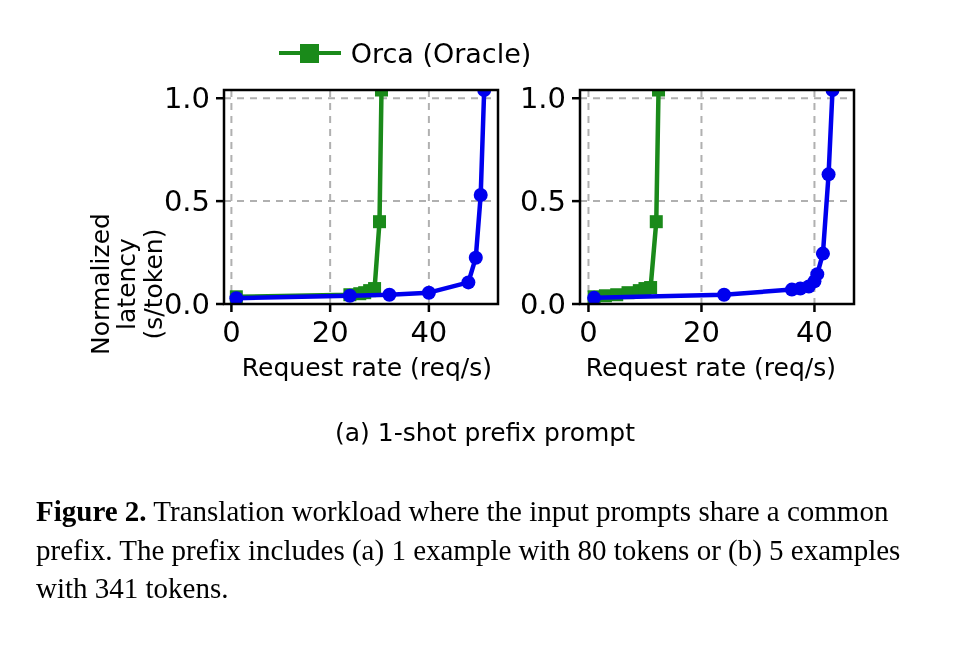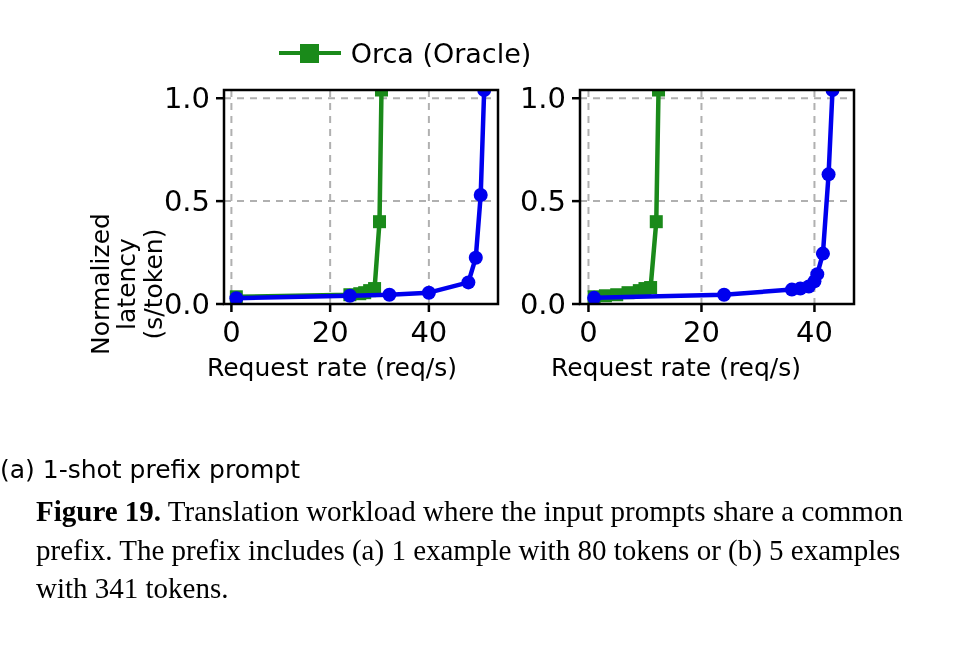--- a/index.html
+++ b/index.html
@@ -98,36 +98,35 @@
   }
   #panel-a { left: 150px; }
   #panel-b { left: 506px; }
 
   .plot-svg { display: block; }
 
   .xlabel {
     position: absolute;
     top: 275px;
     width: 320px;
-    text-align: center;
+    text-align: right;
     font-size: 25px;
   }
   #panel-a .xlabel { left: 22px; }
   #panel-b .xlabel { left: 10px; }
 
   
   #subcaptions {
     position: absolute;
     left: 0;
     top: 418px;
     width: 970px;
     display: flex;
-    justify-content: space-between;
+    justify-content: center;
     gap: 28px;
-    margin-top: 37px;
   }
   .subcap {
     font-size: 25px;
     white-space: nowrap;
   }
 
   
   #caption {
     position: absolute;
     left: 36px;
@@ -263,14 +262,14 @@
     <div class="xlabel">Request rate (req/s)</div>
   </div>
 
 </div>
 
 <div id="subcaptions">
   <div class="subcap">(a) 1-shot prefix prompt</div>
 </div>
 
 <div id="caption">
-  <span class="cap-label">Figure 19.</span><span> Translation workload where the input prompts share a common prefix. The prefix includes (a) 1 example with 80 tokens or (b) 5 examples with 341 tokens.</span>
+  <span class="cap-label">Figure 2.</span><span> Translation workload where the input prompts share a common prefix. The prefix includes (a) 1 example with 80 tokens or (b) 5 examples with 341 tokens.</span>
 </div>
 
 </body></html>

